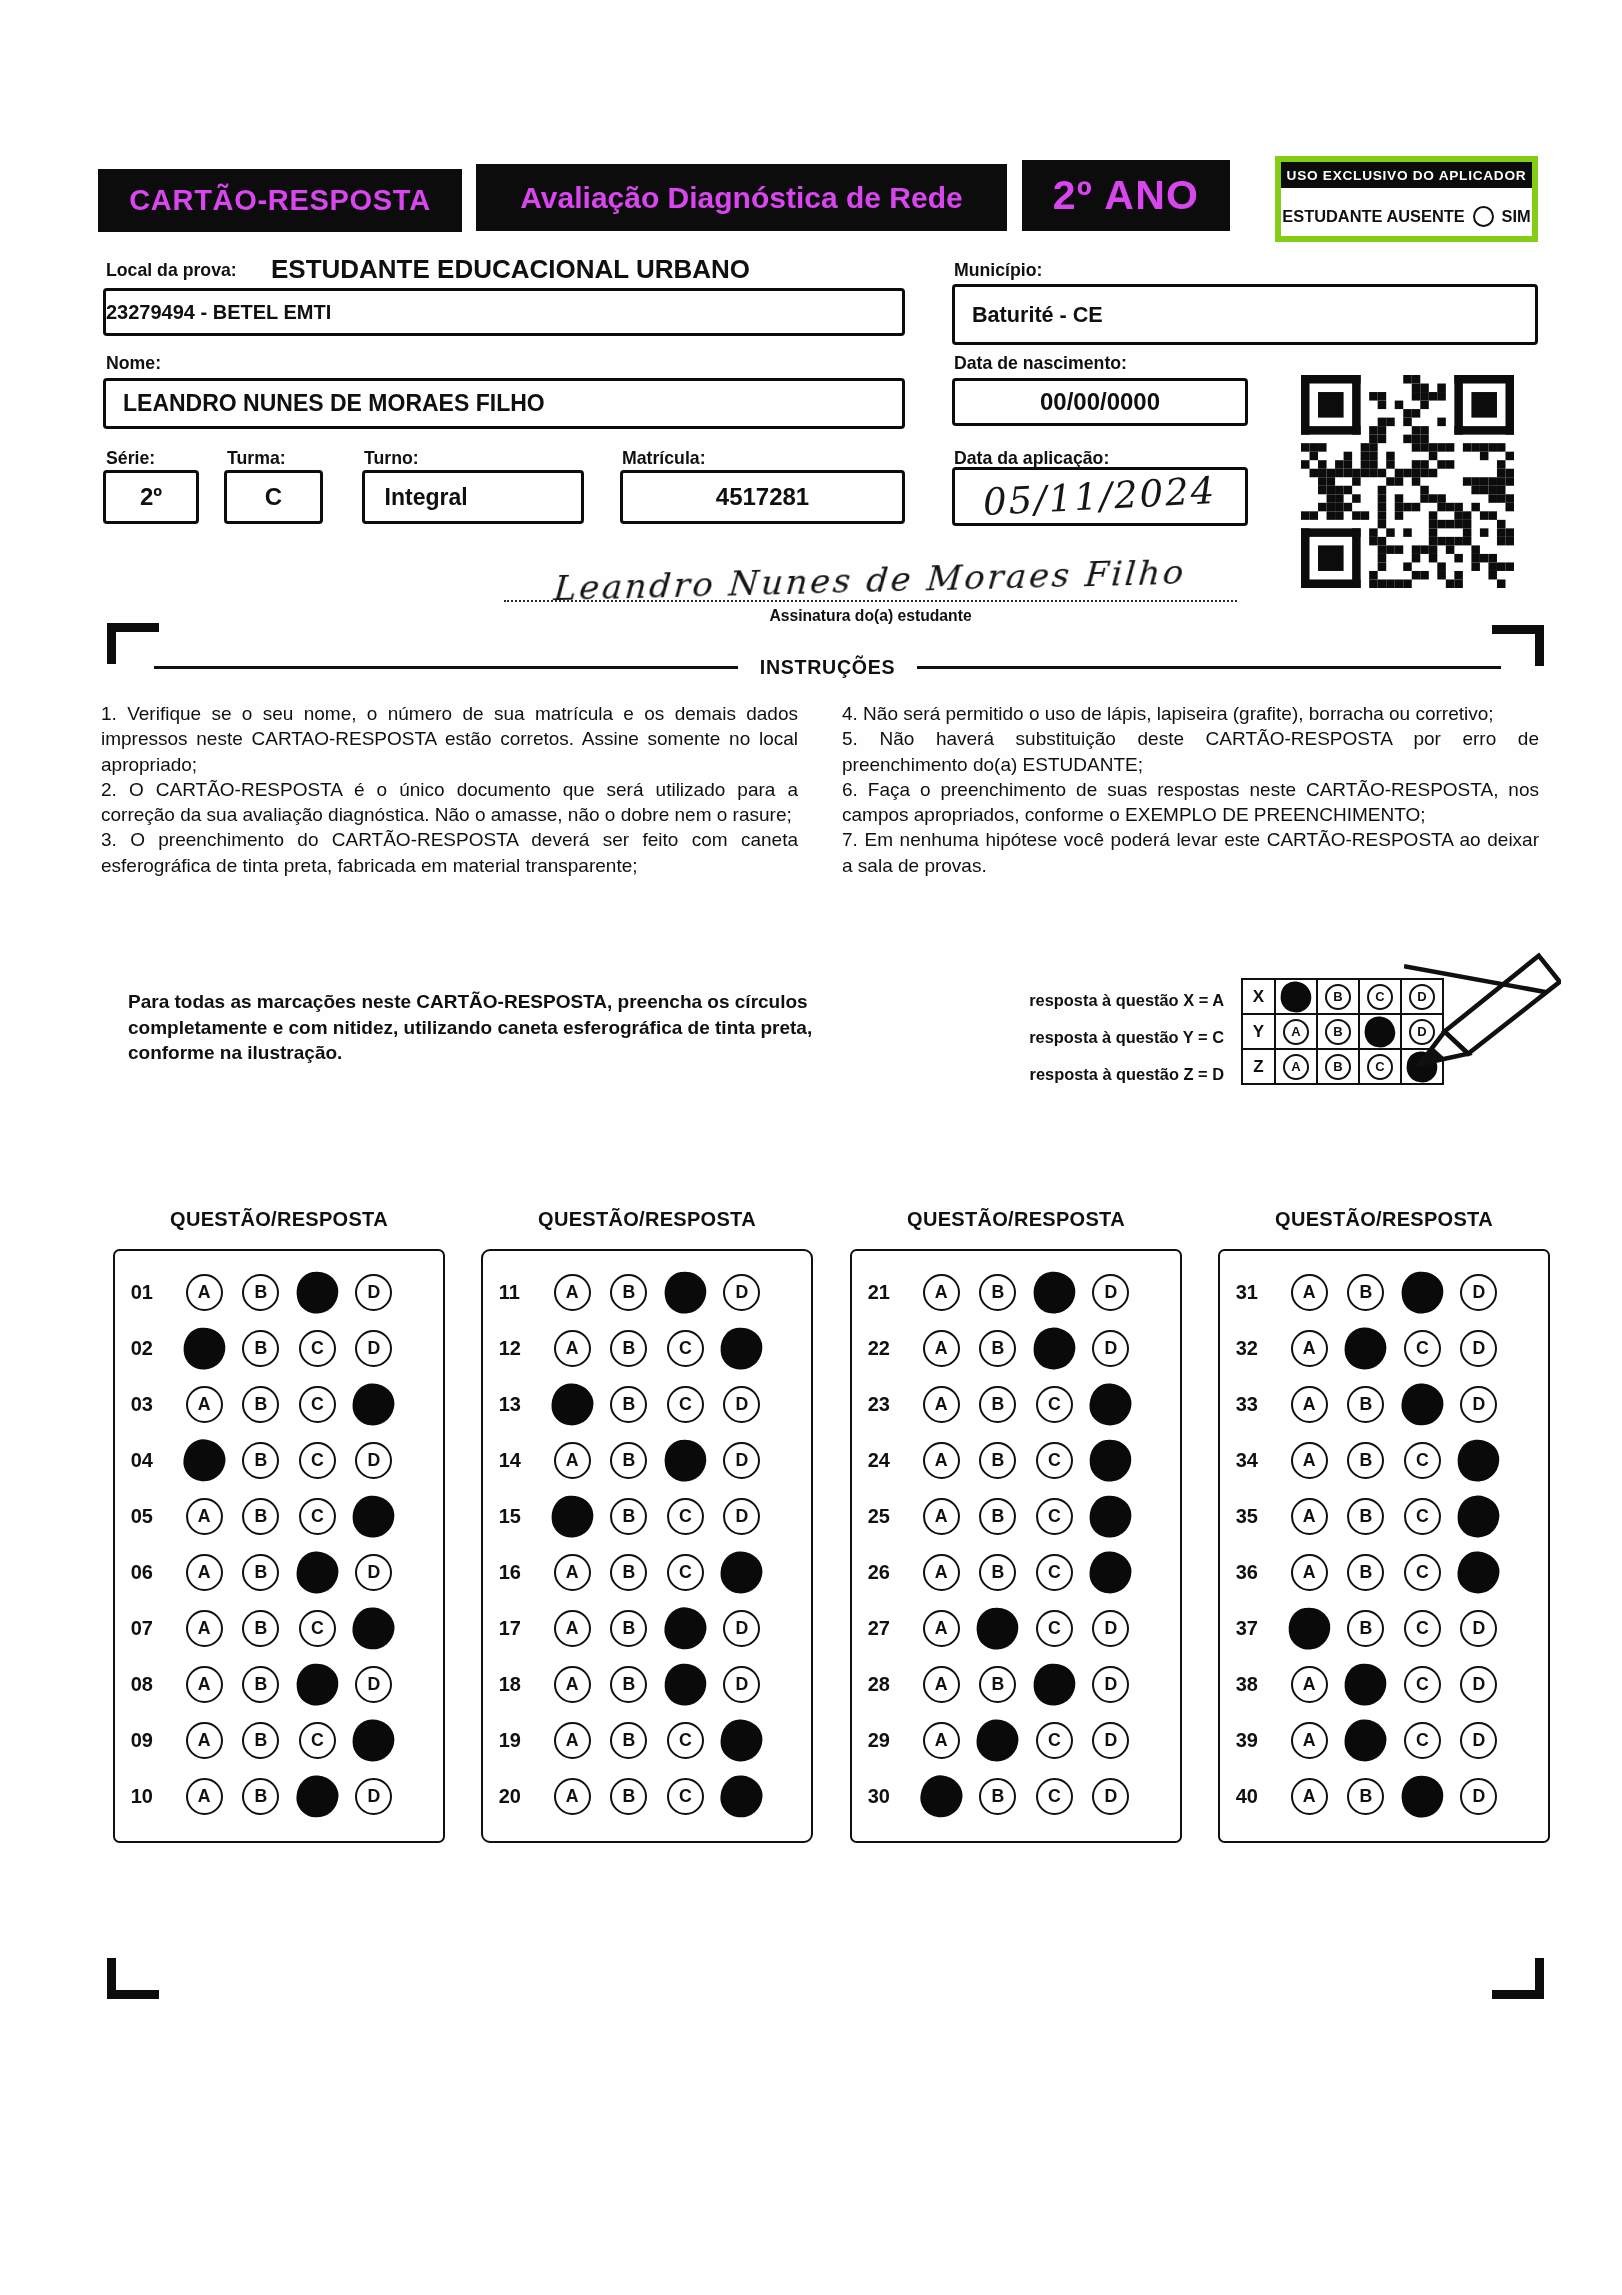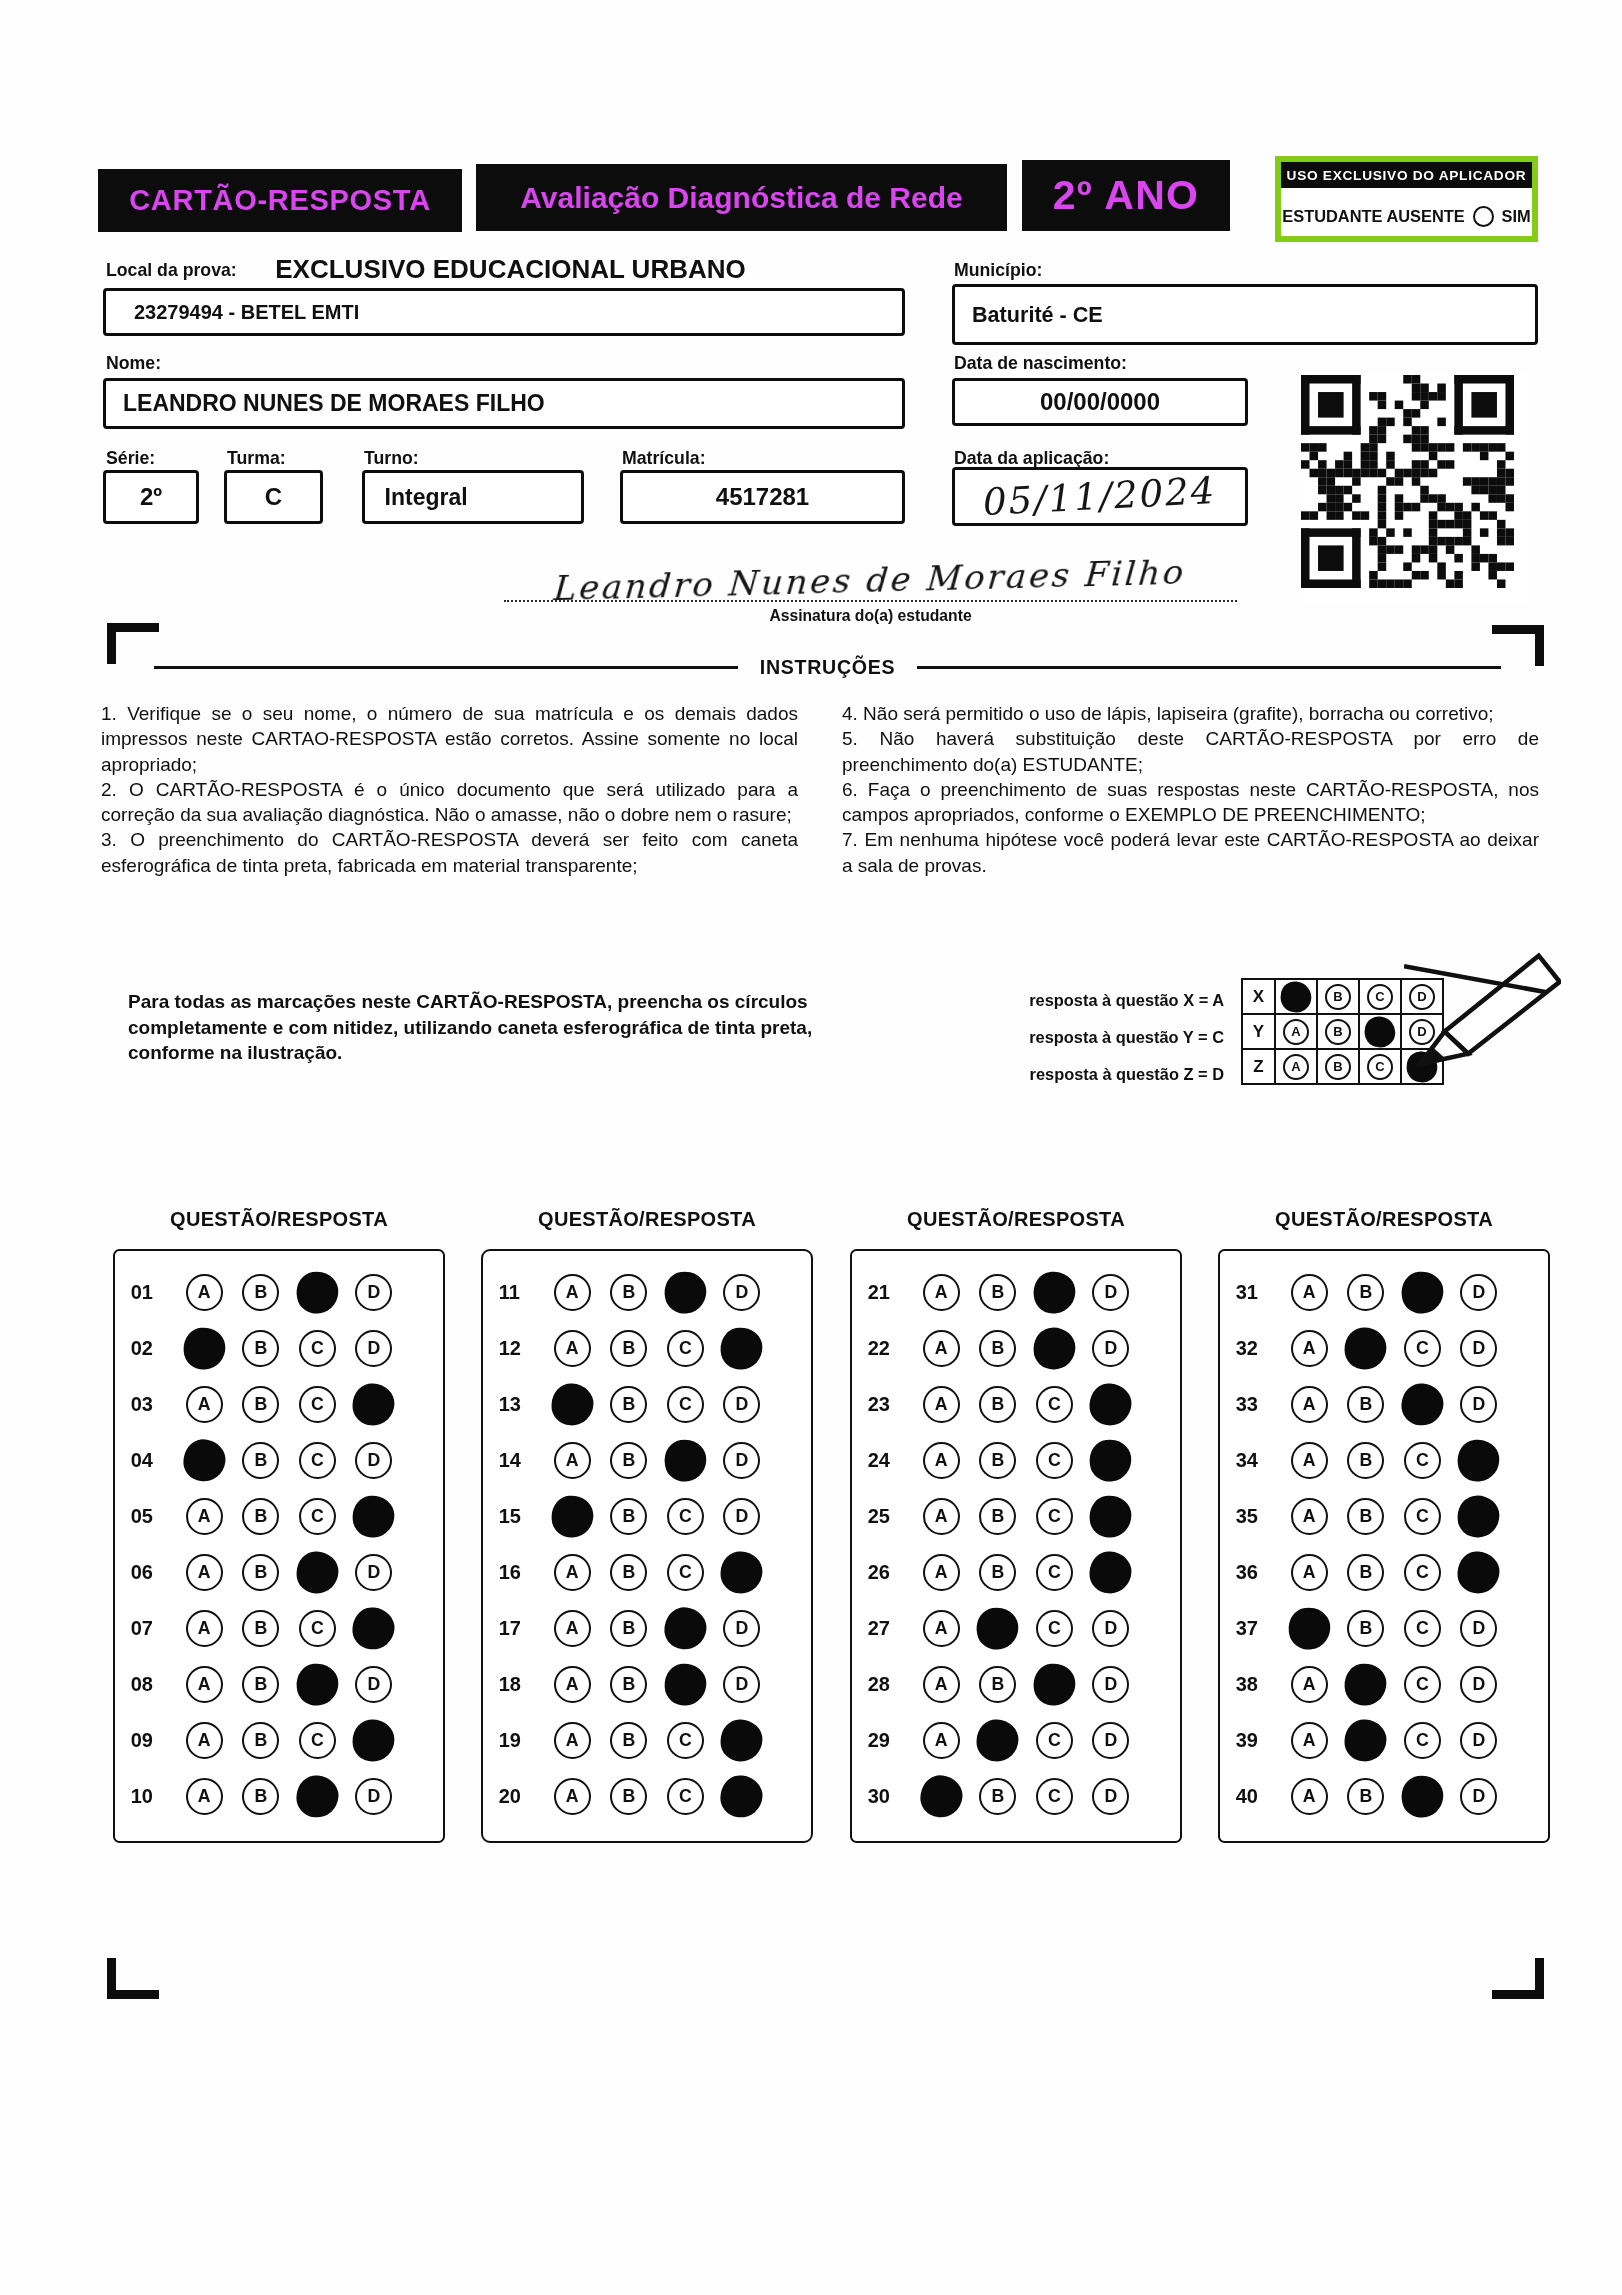--- a/index.html
+++ b/index.html
@@ -18,21 +18,21 @@
   .app-head { background:#0c0c0c; color:#fff; height:26px; display:flex; align-items:center; justify-content:center; font-size:13.7px; font-weight:bold; letter-spacing:0.7px; }
   .app-body { height:56px; display:flex; align-items:center; justify-content:center; gap:7.9px; font-size:16.4px; font-weight:bold; }
   .radio-circle { width:21px; height:21px; border:2px solid #101010; border-radius:50%; display:inline-block; background:#fff; }
 
   
   .label { font-weight:bold; font-size:17.7px; }
   .fieldbox { border:3.3px solid #0c0c0c; border-radius:3.9px; background:#fff; display:flex; align-items:center; font-weight:bold; }
   #local-label { left:106px; top:260px; }
   #local-value { left:216px; top:254px; width:589px; text-align:center; font-size:26px; font-weight:bold; }
   #municipio-label { left:954px; top:260px; }
-  #school-box { left:103px; top:288px; width:802px; height:48px; font-size:20px; padding-left:28px; }
+  #school-box { left:103px; top:288px; width:802px; height:48px; font-size:20px; padding-left:0; }
   #municipio-box { left:952px; top:284px; width:586px; height:61px; font-size:21.6px; padding-left:17px; }
   #nome-label { left:106px; top:353px; }
   #nome-box { left:103px; top:378px; width:802px; height:51px; font-size:23px; padding-left:17px; }
   #nascimento-label { left:954px; top:353px; }
   #nascimento-box { left:952px; top:378px; width:296px; height:48px; font-size:24px; justify-content:center; }
   #serie-label { left:106px; top:448px; }
   #turma-label { left:227px; top:448px; }
   #turno-label { left:364px; top:448px; }
   #matricula-label { left:622px; top:448px; }
   #aplicacao-label { left:954px; top:448px; }
@@ -96,21 +96,21 @@
   <div class="abs" id="applicator-box">
     <div class="app-head">USO EXCLUSIVO DO APLICADOR</div>
     <div class="app-body">
       <span>ESTUDANTE AUSENTE</span>
       <span class="radio-circle"></span>
       <span>SIM</span>
     </div>
   </div>
 
   <div class="abs label" id="local-label">Local da prova:</div>
-  <div class="abs" id="local-value">EXCLUSIVO EDUCACIONAL URBANO</div>
+  <div class="abs" id="local-value">ESTUDANTE EDUCACIONAL URBANO</div>
   <div class="abs label" id="municipio-label">Município:</div>
   <div class="abs fieldbox" id="school-box">23279494 - BETEL EMTI</div>
   <div class="abs fieldbox" id="municipio-box">Baturité - CE</div>
   <div class="abs label" id="nome-label">Nome:</div>
   <div class="abs fieldbox" id="nome-box">LEANDRO NUNES DE MORAES FILHO</div>
   <div class="abs label" id="nascimento-label">Data de nascimento:</div>
   <div class="abs fieldbox" id="nascimento-box">00/00/0000</div>
   <div class="abs label" id="serie-label">Série:</div>
   <div class="abs label" id="turma-label">Turma:</div>
   <div class="abs label" id="turno-label">Turno:</div>

